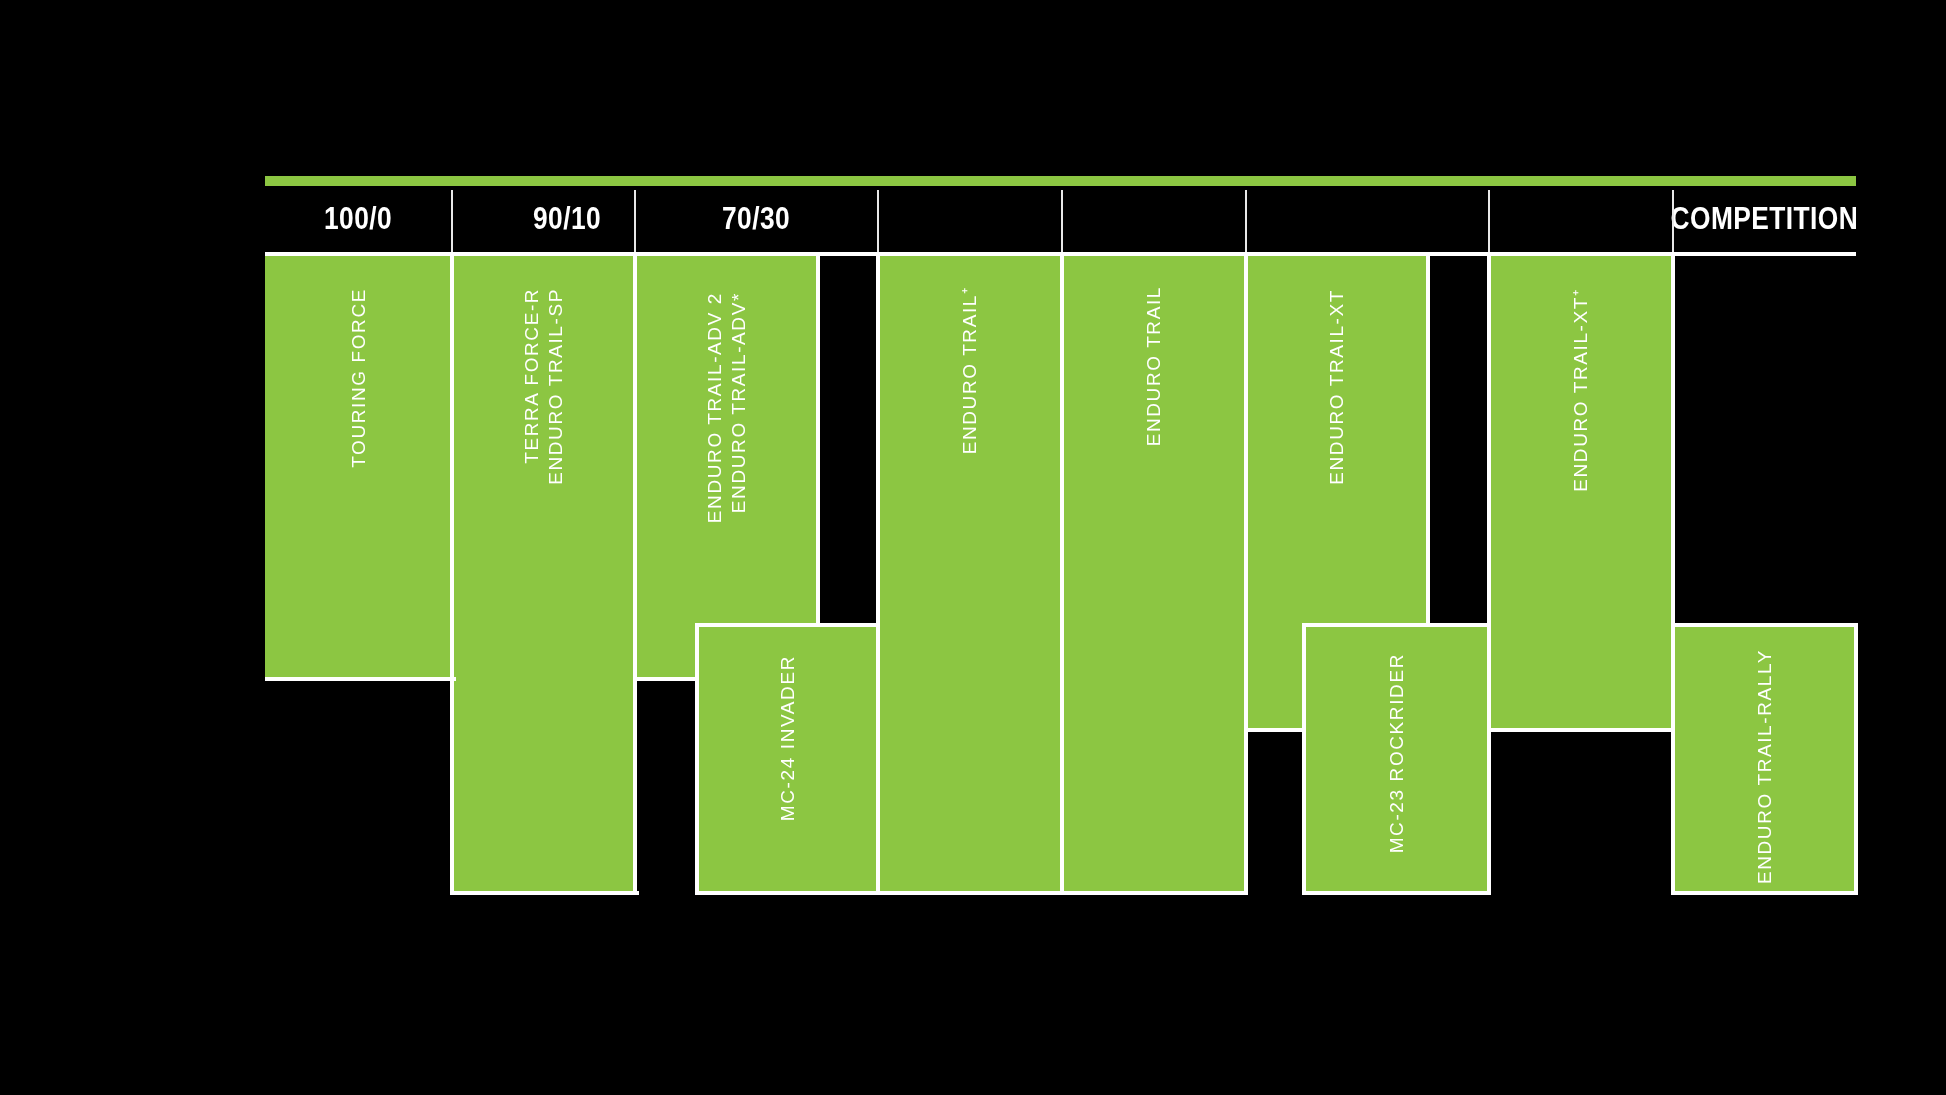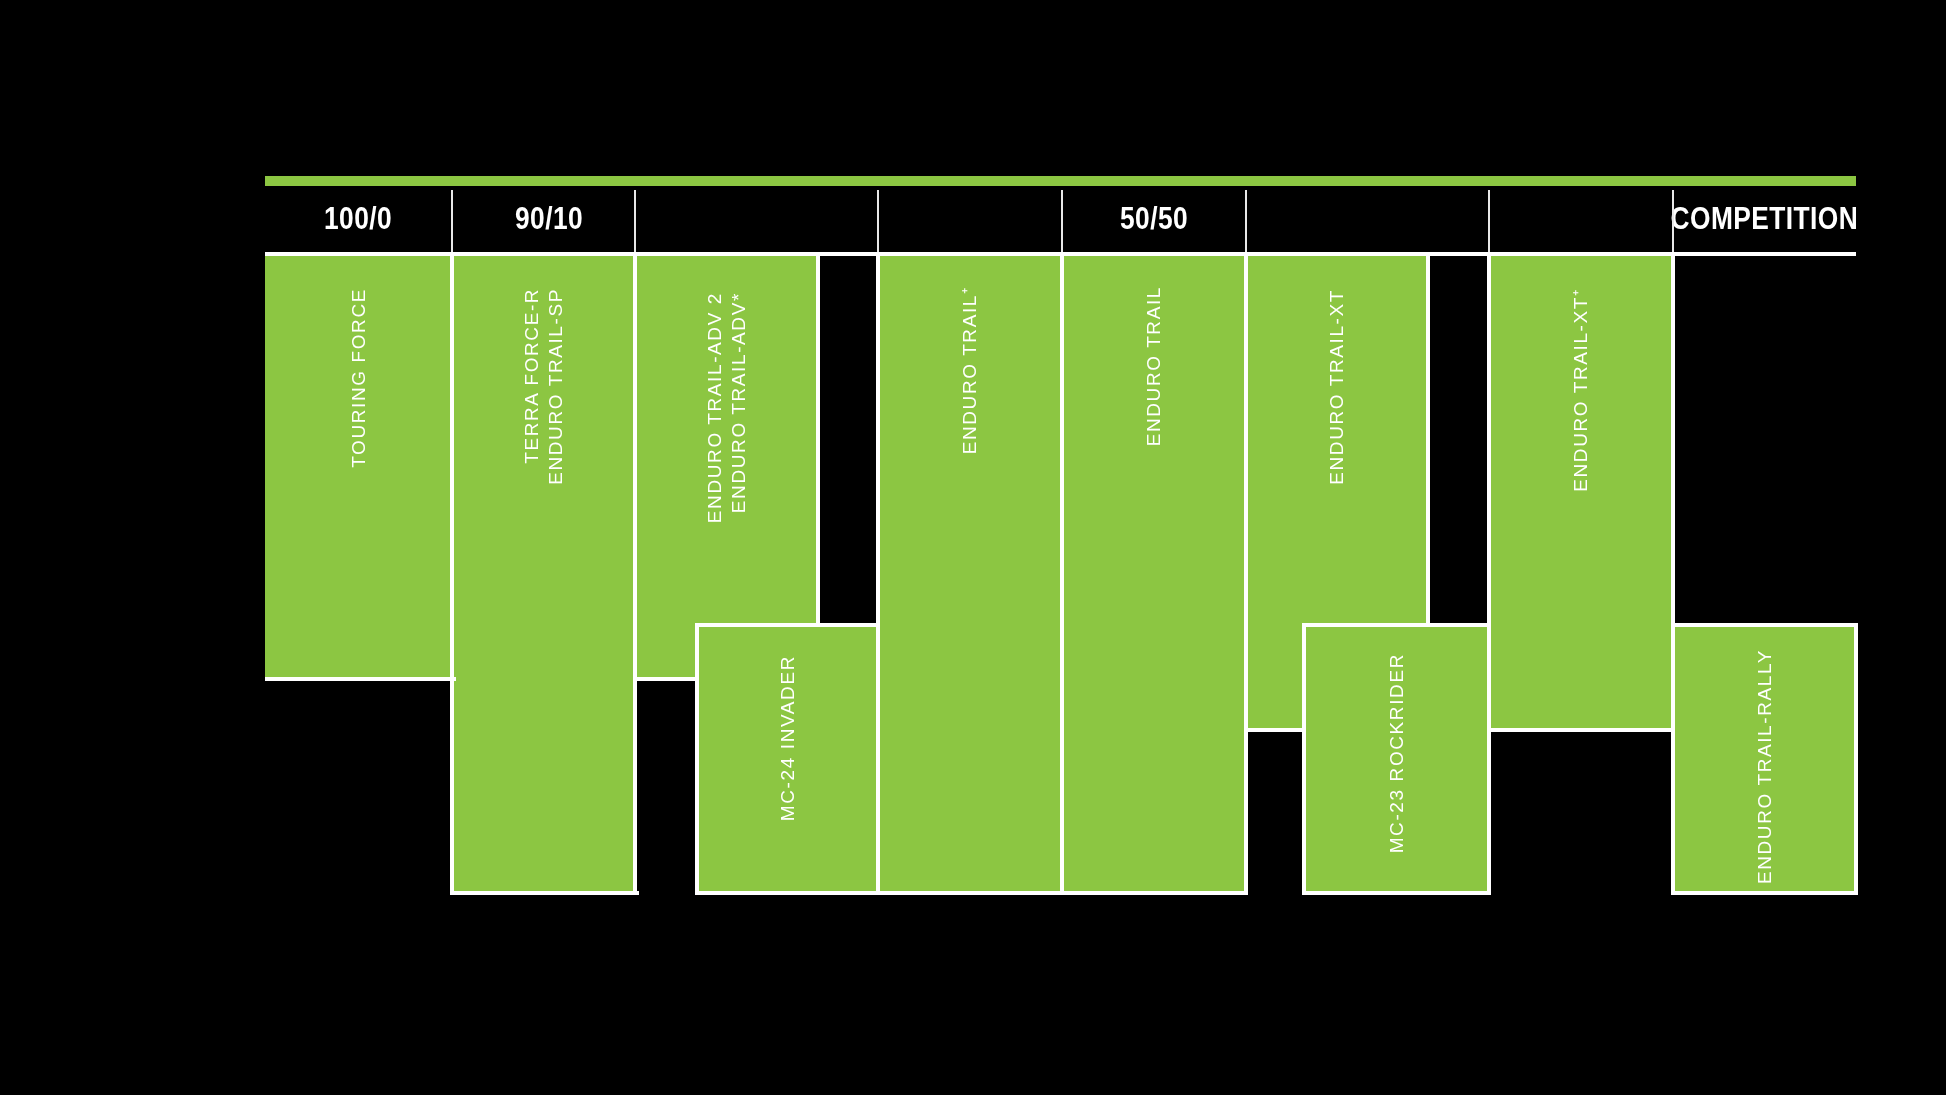--- a/index.html
+++ b/index.html
@@ -20,25 +20,25 @@
 </head>
 <body>
 
 <div id="stage">
 
   <div class="topbar" style="left: 265px; top: 176px; width: 1591px; height: 10px; background: rgb(140, 198, 66);"></div>
 
   <div class="hcell" style="left:265px;top:186px;width:187px;height:66px;">
     <span>100/0</span>
     </div>
-  <div class="hcell" style="left:458px;top:186px;width:183px;height:66px;">
+  <div class="hcell" style="left:476px;top:186px;width:183px;height:66px;">
     <span>90/10</span>
     </div>
-  <div class="hcell" style="left:1062px;top:186px;width:184px;height:66px;">
-    <span>50/50</span>
+  <div class="hcell" style="left:635px;top:186px;width:243px;height:66px;">
+    <span>70/30</span>
     </div>
   <div class="hcell" style="left:1673px;top:186px;width:183px;height:66px;">
     <span>COMPETITION</span>
     </div>
 
   <div class="hsep" style="left:451px;top:190px;width:2px;height:62px;"></div>
   <div class="hsep" style="left:634px;top:190px;width:2px;height:62px;"></div>
   <div class="hsep" style="left:877px;top:190px;width:2px;height:62px;"></div>
   <div class="hsep" style="left:1061px;top:190px;width:2px;height:62px;"></div>
   <div class="hsep" style="left:1245px;top:190px;width:2px;height:62px;"></div>

